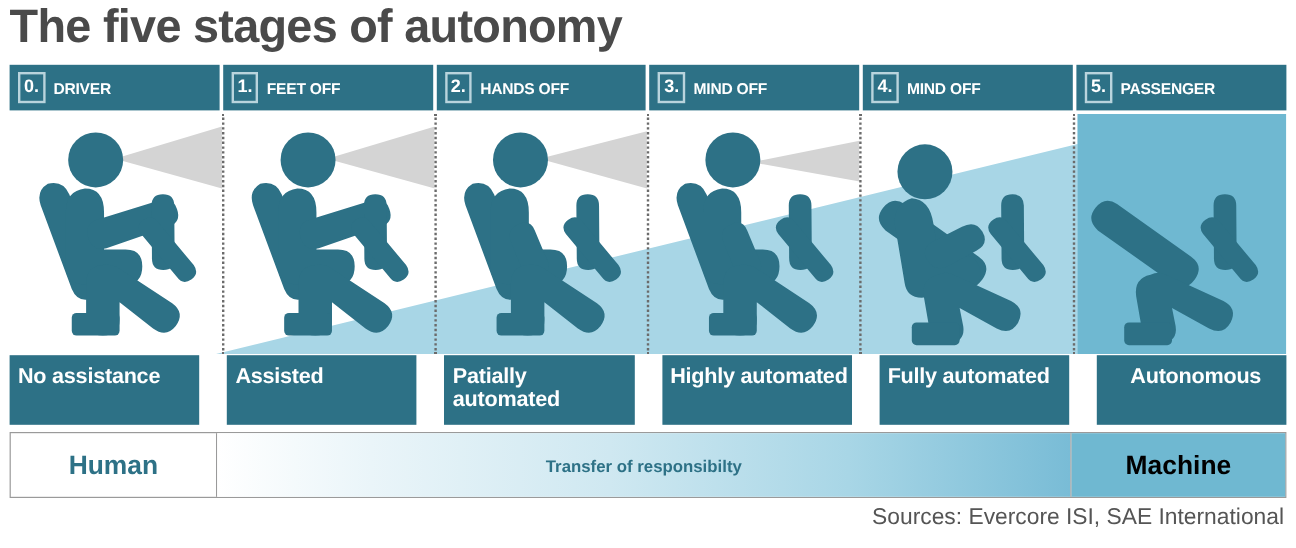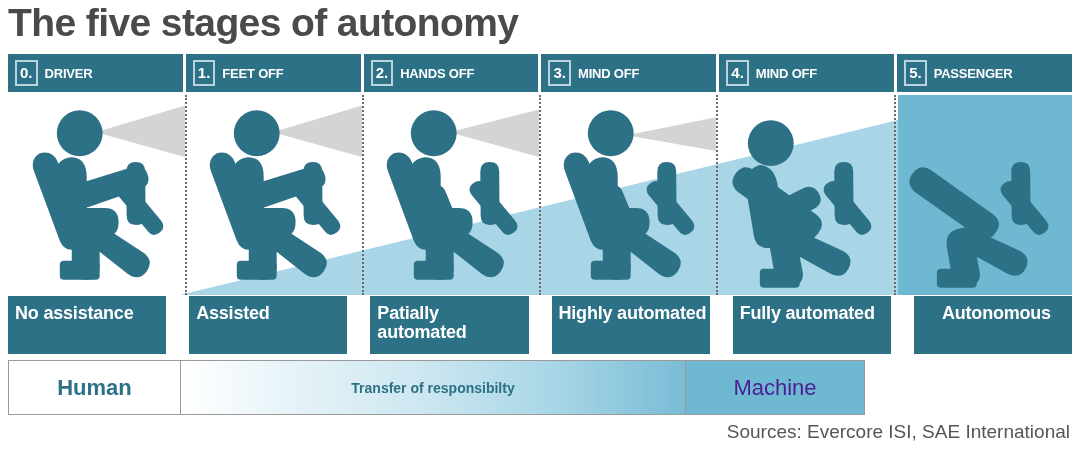--- a/index.html
+++ b/index.html
@@ -136,21 +136,21 @@
     box-sizing: border-box;
     letter-spacing: -0.2px;
   }
   .desc-cell:last-child { margin-right: 0; text-align: center; }
 
   
   .resp-row {
     position: absolute;
     left: 8px;
     top: 360px;
-    width: 857px;
+    width: 1064px;
     height: 55px;
     border: 1px solid #9a9a9a;
     box-sizing: border-box;
     display: flex;
     background: #ffffff;
     justify-content: space-between;
   }
   .resp-human {
     flex: 0 0 172px;
     display: flex;
@@ -173,23 +173,23 @@
     font-size: 14px;
     font-weight: bold;
     background: linear-gradient(to right, #ffffff 0%, #eaf5f9 18%, #cfe8f1 46%, #a8d6e6 74%, #79bcd6 100%);
   }
   .resp-machine {
     flex: 0 0 178px;
     display: flex;
     align-items: center;
     justify-content: center;
     box-sizing: border-box;
-    color: #4c1d95;
+    color: #000000;
     font-size: 22px;
-    font-weight: normal;
+    font-weight: bold;
     background: #6fb8d1;
   }
 
   
   .sources {
     position: absolute;
     right: 10px;
     top: 421px;
     font-size: 19px;
     color: #555555;

